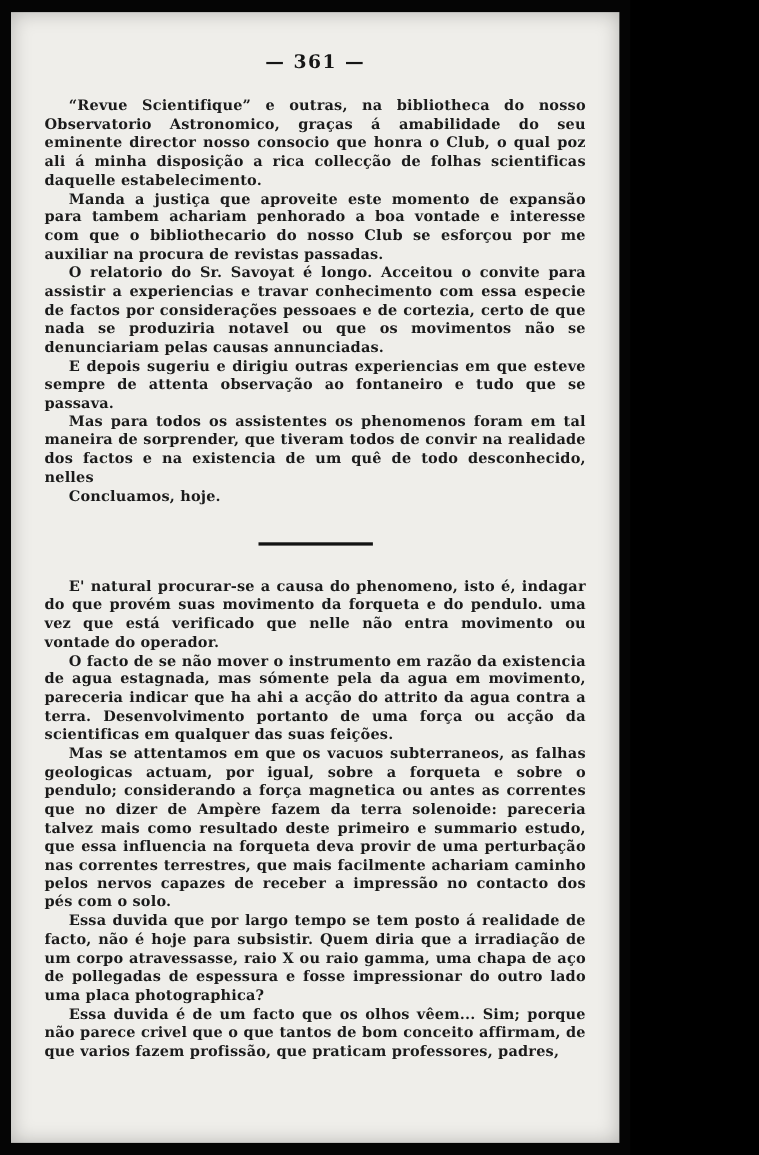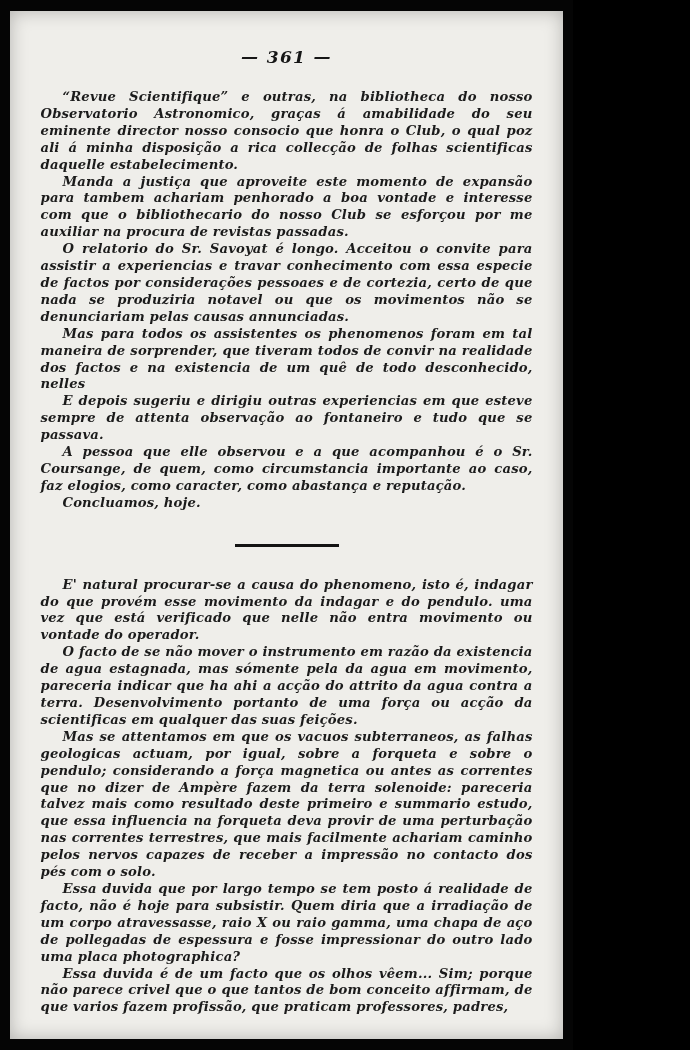--- a/index.html
+++ b/index.html
@@ -12,21 +12,20 @@
     height: 1050px;
     overflow: hidden;
     font-family: "DejaVu Serif", "Liberation Serif", serif;
   }
   .scan-bg {
     width: 573px;
     height: 1050px;
     background: #050505;
     box-sizing: border-box;
     padding: 11px 10px;
-    font-style: italic;
   }
   .page {
     width: 100%;
     height: 100%;
     background: #efeeea;
     box-sizing: border-box;
     padding-top: 36px;
     box-shadow: inset 0 0 18px rgba(0,0,0,0.25);
   }
   .page-number {
@@ -67,28 +66,27 @@
 <div class="scan-bg">
   <div class="page">
 
     <div class="page-number">— 361 —</div>
 
     <div class="text-block">
 
       <p>“Revue Scientifique” e outras, na bibliotheca do nosso Observatorio Astronomico, graças á amabilidade do seu eminente director nosso consocio que honra o Club, o qual poz ali á minha disposição a rica collecção de folhas scientificas daquelle estabelecimento.</p>
       <p>Manda a justiça que aproveite este momento de expansão para tambem achariam penhorado a boa vontade e interesse com que o bibliothecario do nosso Club se esforçou por me auxiliar na procura de revistas passadas.</p>
       <p>O relatorio do Sr. Savoyat é longo. Acceitou o convite para assistir a experiencias e travar conhecimento com essa especie de factos por considerações pessoaes e de cortezia, certo de que nada se produziria notavel ou que os movimentos não se denunciariam pelas causas annunciadas.</p>
+      <p>E depois sugeriu e dirigiu outras experiencias em que esteve sempre de attenta observação ao fontaneiro e tudo que se passava.</p>
       <p>Mas para todos os assistentes os phenomenos foram em tal maneira de sorprender, que tiveram todos de convir na realidade dos factos e na existencia de um quê de todo desconhecido, nelles</p>
-      <p>E depois sugeriu e dirigiu outras experiencias em que esteve sempre de attenta observação ao fontaneiro e tudo que se passava.</p>
-      <p>A pessoa que elle observou e a que acompanhou é o Sr. Coursange, de quem, como circumstancia importante ao caso, faz elogios, como caracter, como abastança e reputação.</p>
       <p>Concluamos, hoje.</p>
 
       <div class="divider"></div>
 
-      <p>E' natural procurar-se a causa do phenomeno, isto é, indagar do que provém esse movimento da indagar e do pendulo. uma vez que está verificado que nelle não entra movimento ou vontade do operador.</p>
+      <p>E' natural procurar-se a causa do phenomeno, isto é, indagar do que provém suas movimento da forqueta e do pendulo. uma vez que está verificado que nelle não entra movimento ou vontade do operador.</p>
       <p>O facto de se não mover o instrumento em razão da existencia de agua estagnada, mas sómente pela da agua em movimento, pareceria indicar que ha ahi a acção do attrito da agua contra a terra. Desenvolvimento portanto de uma força ou acção da scientificas em qualquer das suas feições.</p>
       <p>Mas se attentamos em que os vacuos subterraneos, as falhas geologicas actuam, por igual, sobre a forqueta e sobre o pendulo; considerando a força magnetica ou antes as correntes que no dizer de Ampère fazem da terra solenoide: pareceria talvez mais como resultado deste primeiro e summario estudo, que essa influencia na forqueta deva provir de uma perturbação nas correntes terrestres, que mais facilmente achariam caminho pelos nervos capazes de receber a impressão no contacto dos pés com o solo.</p>
       <p>Essa duvida que por largo tempo se tem posto á realidade de facto, não é hoje para subsistir. Quem diria que a irradiação de um corpo atravessasse, raio X ou raio gamma, uma chapa de aço de pollegadas de espessura e fosse impressionar do outro lado uma placa photographica?</p>
       <p>Essa duvida é de um facto que os olhos vêem... Sim; porque não parece crivel que o que tantos de bom conceito affirmam, de que varios fazem profissão, que praticam professores, padres,</p>
 
     </div>
   </div>
 </div>
 
 </body></html>

